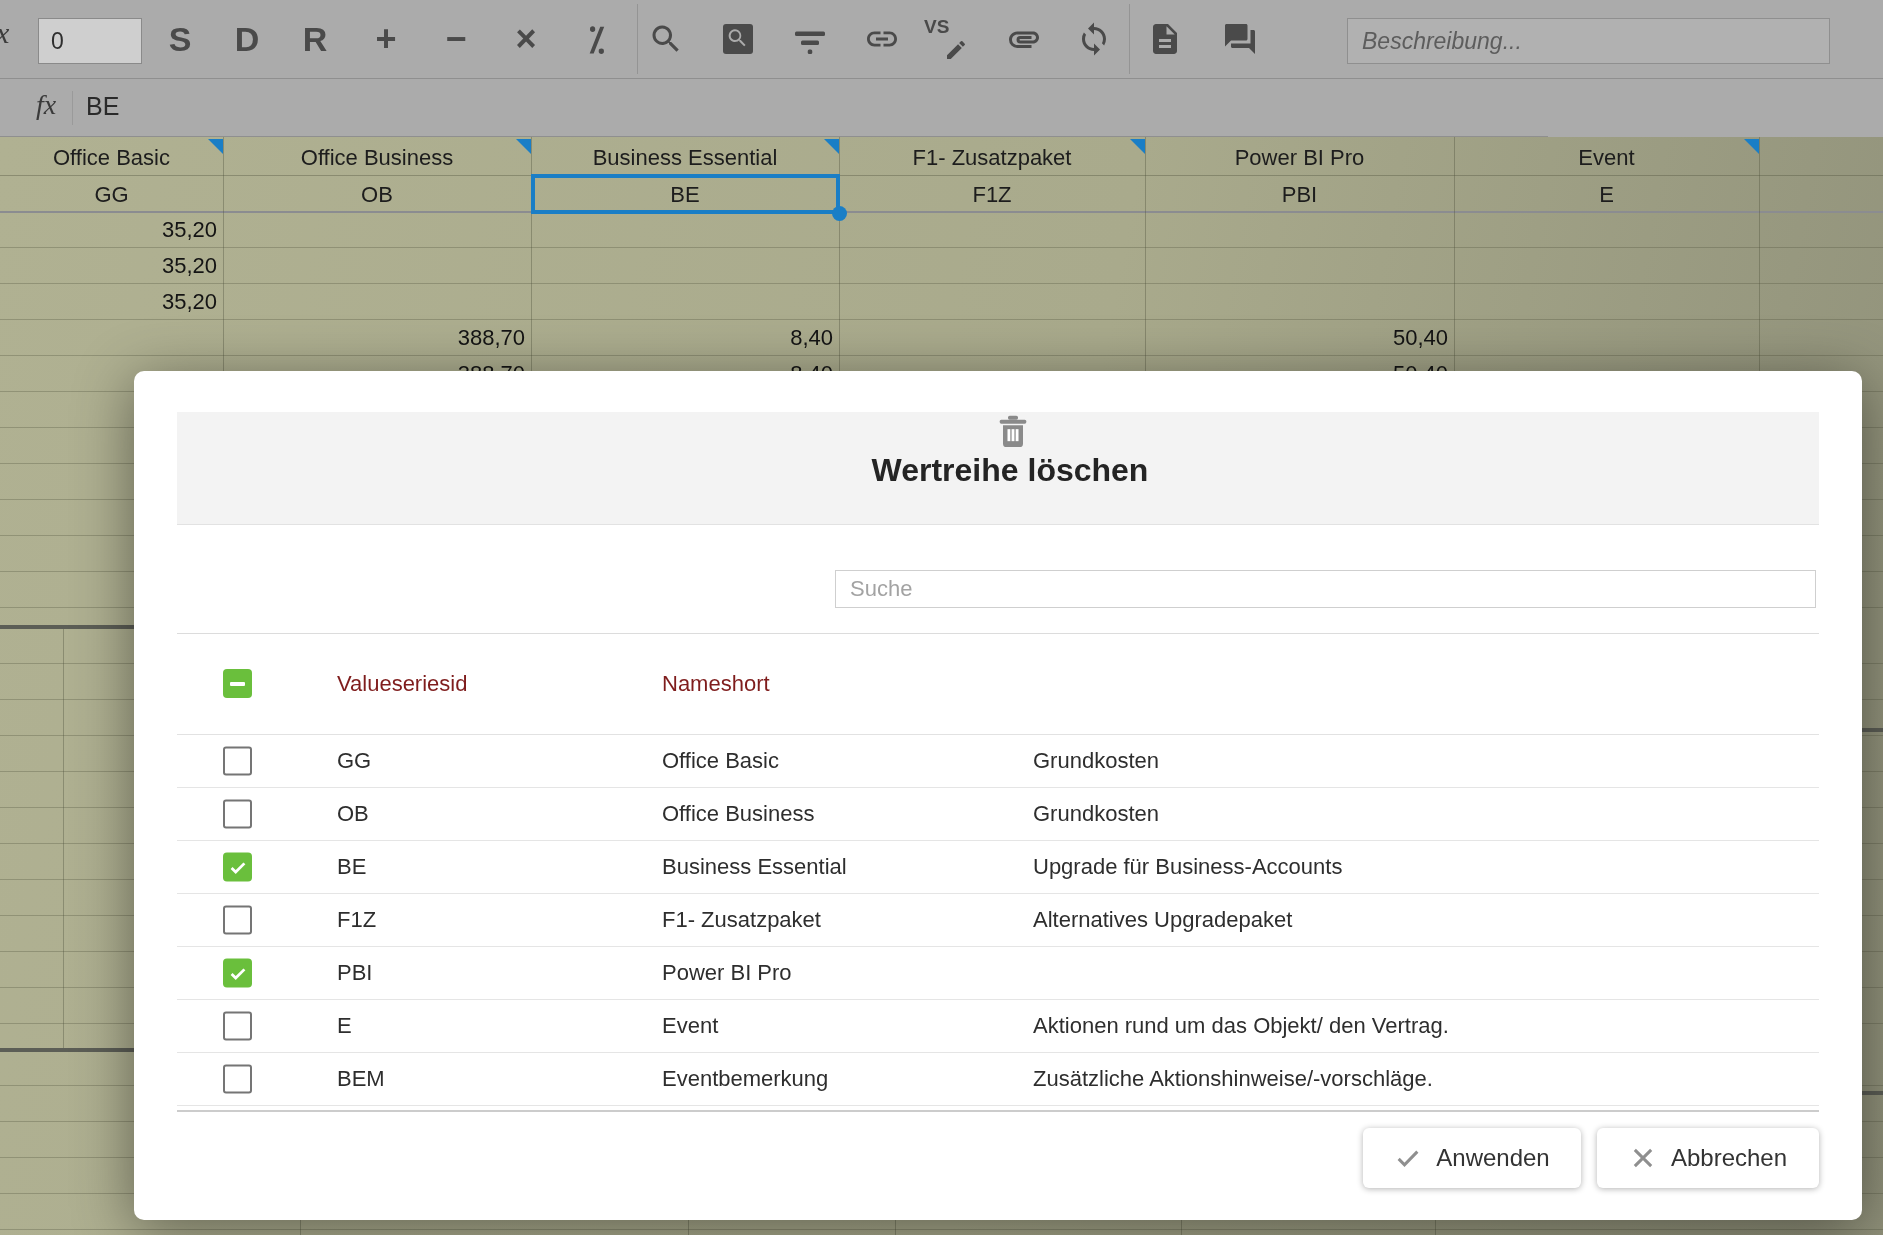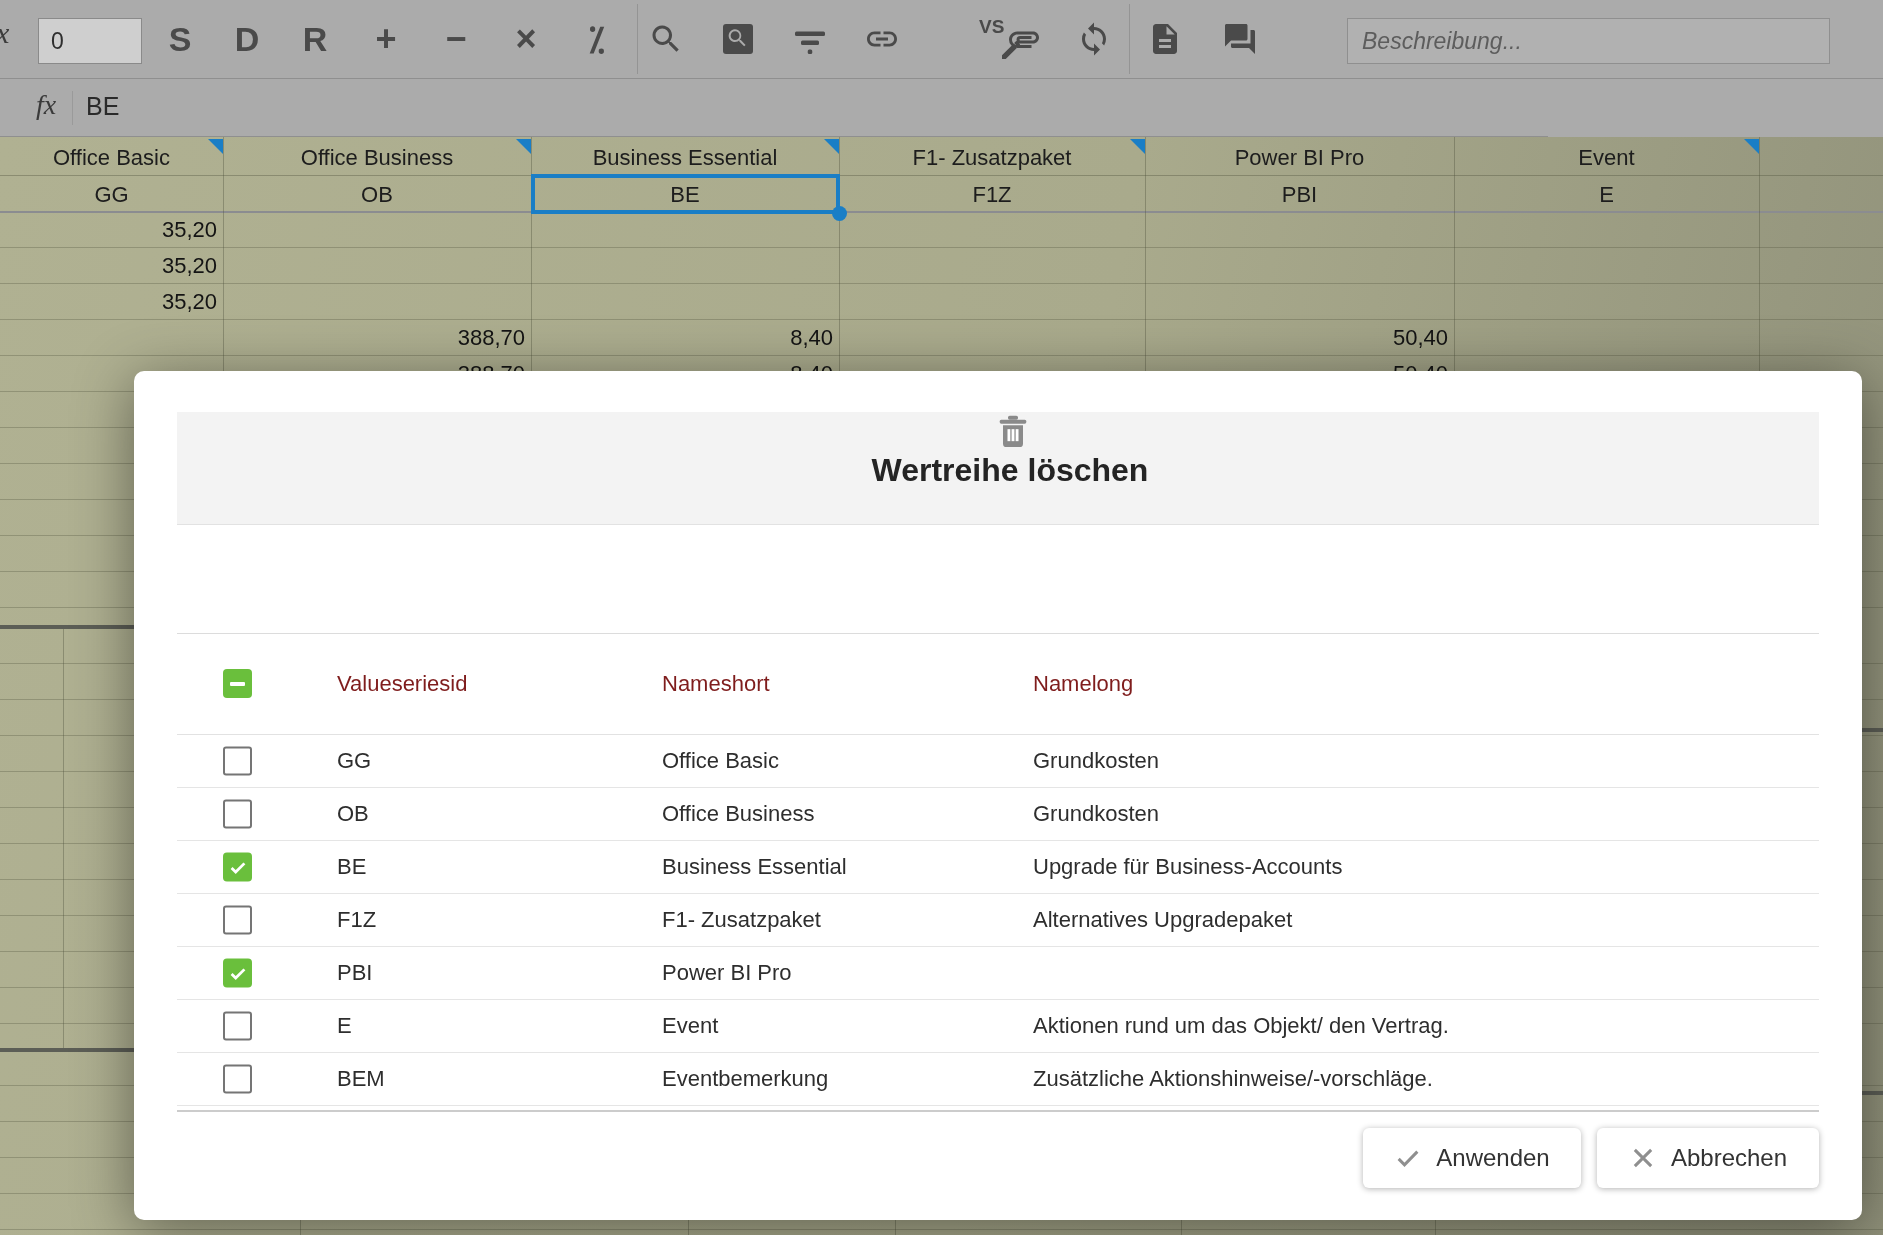--- a/index.html
+++ b/index.html
@@ -108,21 +108,21 @@
         <rect x="2" y="7" width="20" height="3" rx="1"></rect>
         <rect x="6" y="13" width="12" height="3" rx="1"></rect>
         <rect x="10.5" y="19" width="3" height="3" rx="1"></rect>
       </svg>
   </div>
   <div class="tb-item" style="left:882px">
     <svg class="tb-svg" viewBox="0 0 24 24">
         <path d="M3.9 12c0-1.71 1.39-3.1 3.1-3.1h4V7H7c-2.76 0-5 2.24-5 5s2.24 5 5 5h4v-1.9H7c-1.71 0-3.1-1.39-3.1-3.1zM8 13h8v-2H8v2zm9-6h-4v1.9h4c1.71 0 3.1 1.39 3.1 3.1s-1.39 3.1-3.1 3.1h-4V17h4c2.76 0 5-2.24 5-5s-2.24-5-5-5z"></path>
       </svg>
   </div>
-  <div class="tb-item" style="left:1000px">
+  <div class="tb-item" style="left:945px">
     <div class="vs-wrap">
       <span class="vs-txt">VS</span>
       <svg class="vs-pen" viewBox="0 0 24 24">
           <path d="M3 17.25V21h3.75L17.81 9.94l-3.75-3.75L3 17.25zM20.71 7.04a1 1 0 000-1.41l-2.34-2.34a1 1 0 00-1.41 0l-1.83 1.83 3.75 3.75 1.83-1.83z"></path>
         </svg>
     </div>
   </div>
   <div class="tb-item" style="left:1024px">
     <svg class="tb-svg" viewBox="0 0 24 24">
         <path d="M2 12.5C2 9.46 4.46 7 7.5 7H18c2.21 0 4 1.79 4 4s-1.79 4-4 4H9.5a2.5 2.5 0 010-5H17v2H9.41c-.55 0-.55 1 0 1H18c1.1 0 2-.9 2-2s-.9-2-2-2H7.5C5.57 9 4 10.57 4 12.5S5.57 16 7.5 16H17v2H7.5A5.5 5.5 0 012 12.5z"></path>
@@ -220,29 +220,29 @@
       <path fill="#8a8a8a" d="M6 8h12v11a2 2 0 01-2 2H8a2 2 0 01-2-2V8z"></path>
       <rect fill="#8a8a8a" x="4" y="4.6" width="16" height="2.4" rx="1"></rect>
       <rect fill="#8a8a8a" x="9" y="2.2" width="6" height="2.4" rx="1"></rect>
       <rect fill="#ffffff" x="8.7" y="10.3" width="1.7" height="7.2"></rect>
       <rect fill="#ffffff" x="11.15" y="10.3" width="1.7" height="7.2"></rect>
       <rect fill="#ffffff" x="13.6" y="10.3" width="1.7" height="7.2"></rect>
     </svg>
     <span id="modal-title">Wertreihe löschen</span>
   </div>
 
+  <input id="search" placeholder="Suche" style="">
 
   <div id="mtable">
     <div id="mtable-head">
       <span id="cb-all">
           <span class="minus"></span>
         </span>
       <span class="thead-label col-id">Valueseriesid</span>
       <span class="thead-label col-short">Nameshort</span>
-      <span class="thead-label col-long">Namelong</span>
     </div>
     <div id="mtable-body">
   <div class="trow">
     <span class="cb">
       
     </span>
     <span class="c2 col-id">GG</span>
     <span class="c3 col-short">Office Basic</span>
     <span class="c4 col-long">Grundkosten</span>
   </div>

